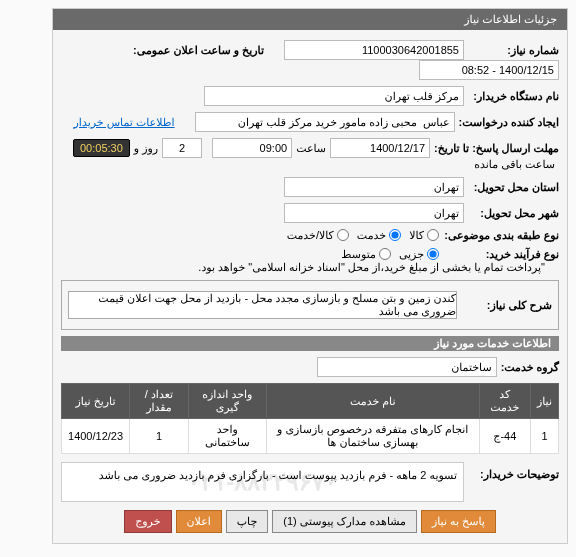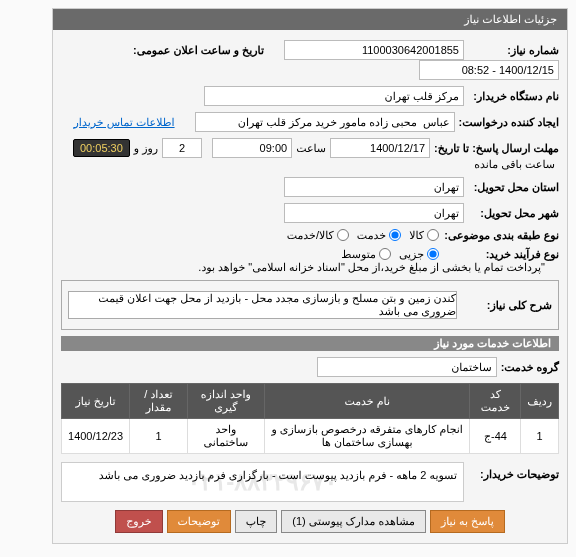--- a/index.html
+++ b/index.html
@@ -234,21 +234,21 @@
     <div class="sub-header">اطلاعات خدمات مورد نیاز</div>
 
     <div class="row" style="margin-top:6px">
       <span class="label label-sm">گروه خدمت:</span>
       <input type="text" class="w180" value="ساختمان" style="">
     </div>
 
     <table class="data">
       <thead>
           <tr id="thead-row">
-            <th>ردیف</th>
+            <th>نیاز</th>
             <th>کد خدمت</th>
             <th>نام خدمت</th>
             <th>واحد اندازه گیری</th>
             <th>تعداد / مقدار</th>
             <th>تاریخ نیاز</th>
           </tr>
         </thead>
       <tbody id="tbody">
           <tr>
             <td>1</td>
@@ -266,18 +266,18 @@
       <div class="watermark-box">
         <div class="watermark">۰۲۱-۸۸۳۲۹۶۷۰</div>
         <div class="note-text">تسویه 2 ماهه - فرم بازدید پیوست است - بارگزاری فرم بازدید ضروری می باشد</div>
       </div>
     </div>
 
     <div class="btn-bar">
       <button class="btn btn-orange">پاسخ به نیاز</button>
       <button class="btn">مشاهده مدارک پیوستی (1)</button>
       <button class="btn">چاپ</button>
-      <button class="btn btn-orange">توضیحات</button>
+      <button class="btn btn-orange">اعلان</button>
       <button class="btn btn-red">خروج</button>
     </div>
 
   </div>
 </div>
 
 </body></html>

